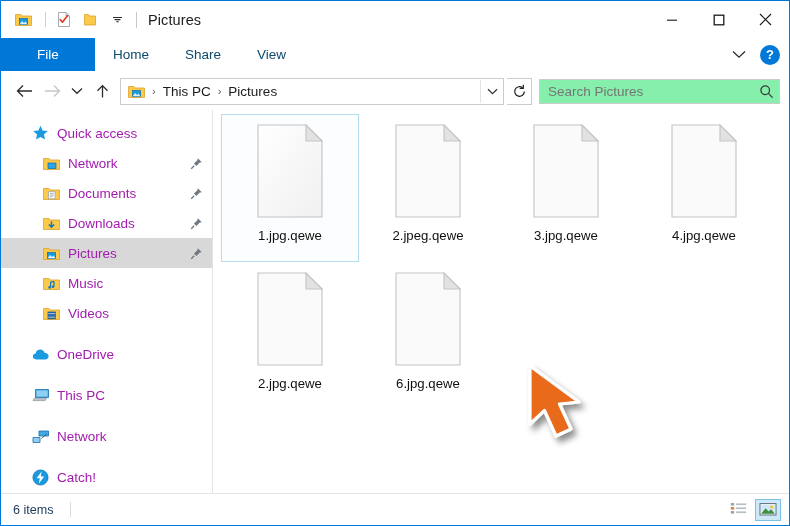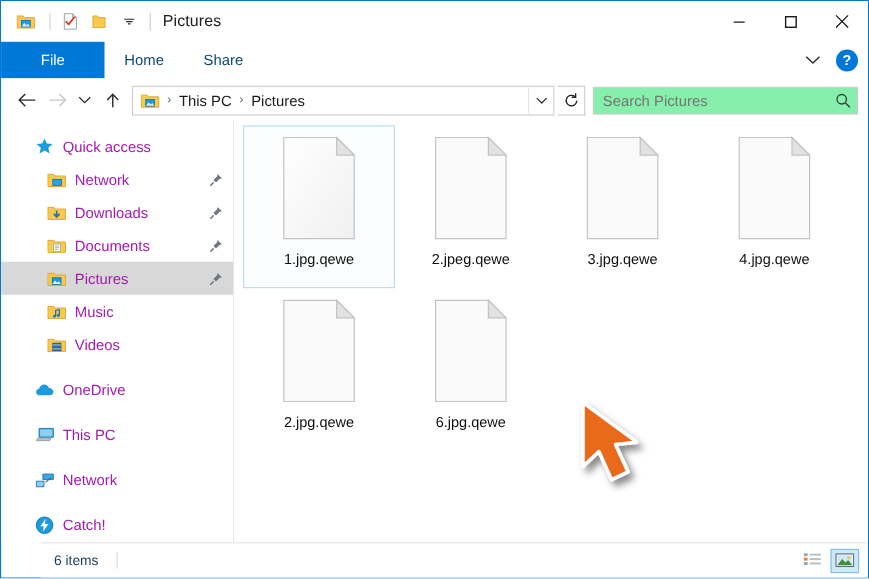--- a/index.html
+++ b/index.html
@@ -293,21 +293,20 @@
   
   .statusbar {
     height: 31px;
     flex: 0 0 31px;
     border-top: 1px solid #e4e4e4;
     background: #ffffff;
     display: flex;
     align-items: center;
     padding: 0 8px 0 12px;
     position: relative;
-    margin-left: 36px;
   }
   .status-text {
     font-size: 12.6px;
     color: #1b3a5c;
   }
   .status-sep {
     width: 1px; height: 15px;
     background: #dcdcdc;
     margin-left: 16px;
   }
@@ -391,20 +390,21 @@
             <path d="M1 1 L12 12 M12 1 L1 12" stroke="#1b1b1b" stroke-width="1.2"></path>
           </svg>
       </div>
     </div>
   </div>
 
   <div class="ribbon">
     <div class="tab file">File</div>
     <div class="tab">Home</div>
     <div class="tab">Share</div>
+    <div class="tab">View</div>
     <div class="ribbon-right">
       <div class="ribbon-chev">
         <svg width="14" height="9" viewBox="0 0 14 9">
             <path d="M1 1.5 L7 7.2 L13 1.5" fill="none" stroke="#2b2b2b" stroke-width="1.3"></path>
           </svg>
       </div>
       <div class="help-btn">?</div>
     </div>
   </div>
 
@@ -493,41 +493,41 @@
             <path d="M7.8 1.2 L11.8 5.2 L9.8 5.6 L6.4 9 L4 6.6 L7.4 3.2 Z" fill="#6f7780"></path>
             <path d="M4.2 8.8 L1.2 11.8" stroke="#6f7780" stroke-width="1.3"></path>
           </svg>
         </span>
       </div>
 
       <div class="nav-item child">
         <span class="nav-ic">
           <svg width="17" height="15" viewBox="0 0 17 15">
             <path d="M0.5 2.5 L6 2.5 L7.3 4 L16.5 4 L16.5 13.5 L0.5 13.5 Z" fill="#fcc94b" stroke="#d9a22e" stroke-width="0.8"></path>
-            <path d="M8.5 5.6 L8.5 10.6 M5.8 8.4 L8.5 11.2 L11.2 8.4" fill="none" stroke="#1077bc" stroke-width="1.5"></path>
-          </svg>
-        </span>
-        <span class="nav-label">Downloads</span>
+            <rect x="5.6" y="5.8" width="6.4" height="7" fill="#ffffff" stroke="#9aa4ad" stroke-width="0.7"></rect>
+            <path d="M6.8 7.6 L10.8 7.6 M6.8 9.2 L10.8 9.2 M6.8 10.8 L9.6 10.8" stroke="#8b949c" stroke-width="0.7"></path>
+          </svg>
+        </span>
+        <span class="nav-label">Documents</span>
         <span class="pin">
           <svg width="13" height="13" viewBox="0 0 13 13">
             <path d="M7.8 1.2 L11.8 5.2 L9.8 5.6 L6.4 9 L4 6.6 L7.4 3.2 Z" fill="#6f7780"></path>
             <path d="M4.2 8.8 L1.2 11.8" stroke="#6f7780" stroke-width="1.3"></path>
           </svg>
         </span>
       </div>
 
       <div class="nav-item child">
         <span class="nav-ic">
           <svg width="17" height="15" viewBox="0 0 17 15">
             <path d="M0.5 2.5 L6 2.5 L7.3 4 L16.5 4 L16.5 13.5 L0.5 13.5 Z" fill="#fcc94b" stroke="#d9a22e" stroke-width="0.8"></path>
-            <rect x="5.6" y="5.8" width="6.4" height="7" fill="#ffffff" stroke="#9aa4ad" stroke-width="0.7"></rect>
-            <path d="M6.8 7.6 L10.8 7.6 M6.8 9.2 L10.8 9.2 M6.8 10.8 L9.6 10.8" stroke="#8b949c" stroke-width="0.7"></path>
-          </svg>
-        </span>
-        <span class="nav-label">Documents</span>
+            <path d="M8.5 5.6 L8.5 10.6 M5.8 8.4 L8.5 11.2 L11.2 8.4" fill="none" stroke="#1077bc" stroke-width="1.5"></path>
+          </svg>
+        </span>
+        <span class="nav-label">Downloads</span>
         <span class="pin">
           <svg width="13" height="13" viewBox="0 0 13 13">
             <path d="M7.8 1.2 L11.8 5.2 L9.8 5.6 L6.4 9 L4 6.6 L7.4 3.2 Z" fill="#6f7780"></path>
             <path d="M4.2 8.8 L1.2 11.8" stroke="#6f7780" stroke-width="1.3"></path>
           </svg>
         </span>
       </div>
 
       <div class="nav-item child selected">
         <span class="nav-ic">

